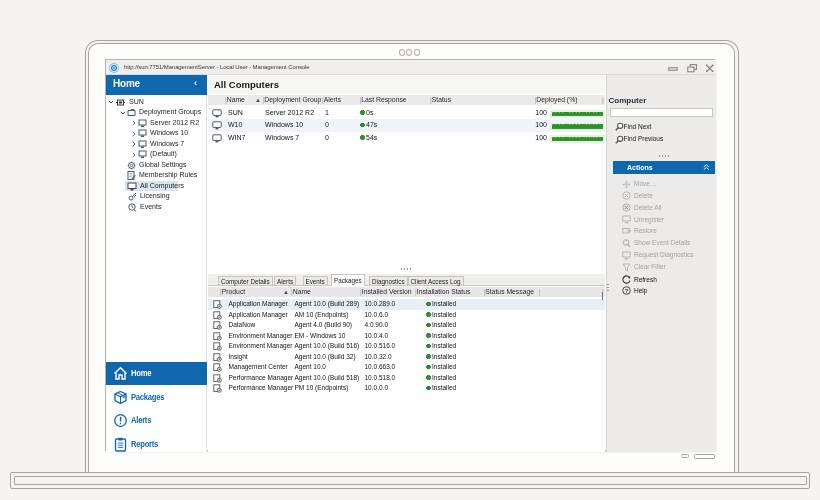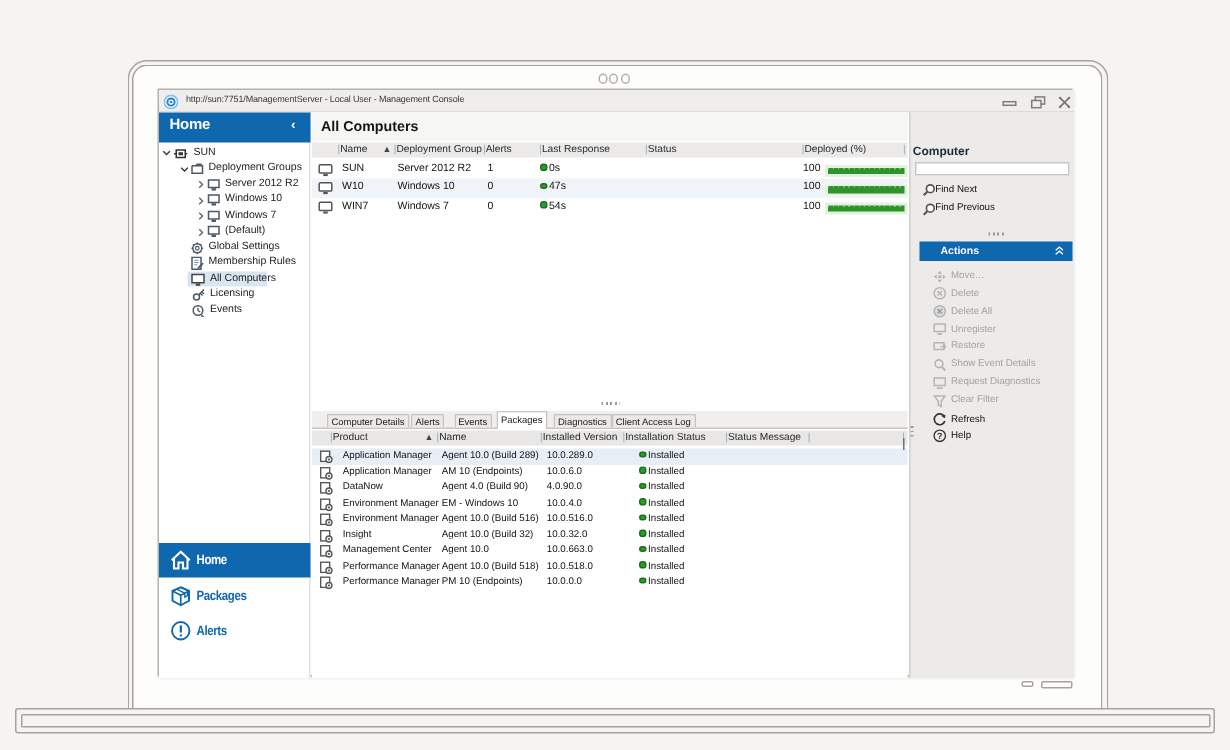--- a/index.html
+++ b/index.html
@@ -244,20 +244,29 @@
       </div>
     <div class="nav" style="top:334px">
         <span class="ic">
       <svg width="15" height="15" viewBox="0 0 15 15">
             <circle cx="7.5" cy="7.5" r="5.8" fill="none" stroke="#0f67ae" stroke-width="1.3"></circle>
             <rect x="6.8" y="3.8" width="1.5" height="5" rx="0.7" fill="#0f67ae"></rect>
             <rect x="6.8" y="9.8" width="1.5" height="1.5" rx="0.7" fill="#0f67ae"></rect>
           </svg></span>
         <span class="lb">Alerts</span>
       </div>
+    <div class="nav" style="top:357.5px">
+        <span class="ic">
+      <svg width="15" height="15" viewBox="0 0 15 15">
+            <rect x="2.5" y="2" width="10" height="12" rx="1" fill="none" stroke="#0f67ae" stroke-width="1.3"></rect>
+            <rect x="5.5" y="0.8" width="4" height="2.6" rx="0.5" fill="#0f67ae"></rect>
+            <path d="M4.8 6 L10.2 6 M4.8 8.2 L10.2 8.2 M4.8 10.4 L10.2 10.4" stroke="#0f67ae" stroke-width="0.9"></path>
+          </svg></span>
+        <span class="lb">Reports</span>
+      </div>
   </div>
   <div class="abs main" id="main">
     <div class="abs mhead">
         <div class="abs t">All Computers</div>
       </div>
     <div class="abs thdr">
       <span style="left:17px"><span class="sep">|</span>Name</span>
       <span style="left:47px;color:#444;font-size:6px">▲</span>
       <span style="left:54.5px"><span class="sep">|</span>Deployment Group</span>
       <span style="left:114px"><span class="sep">|</span>Alerts</span>

